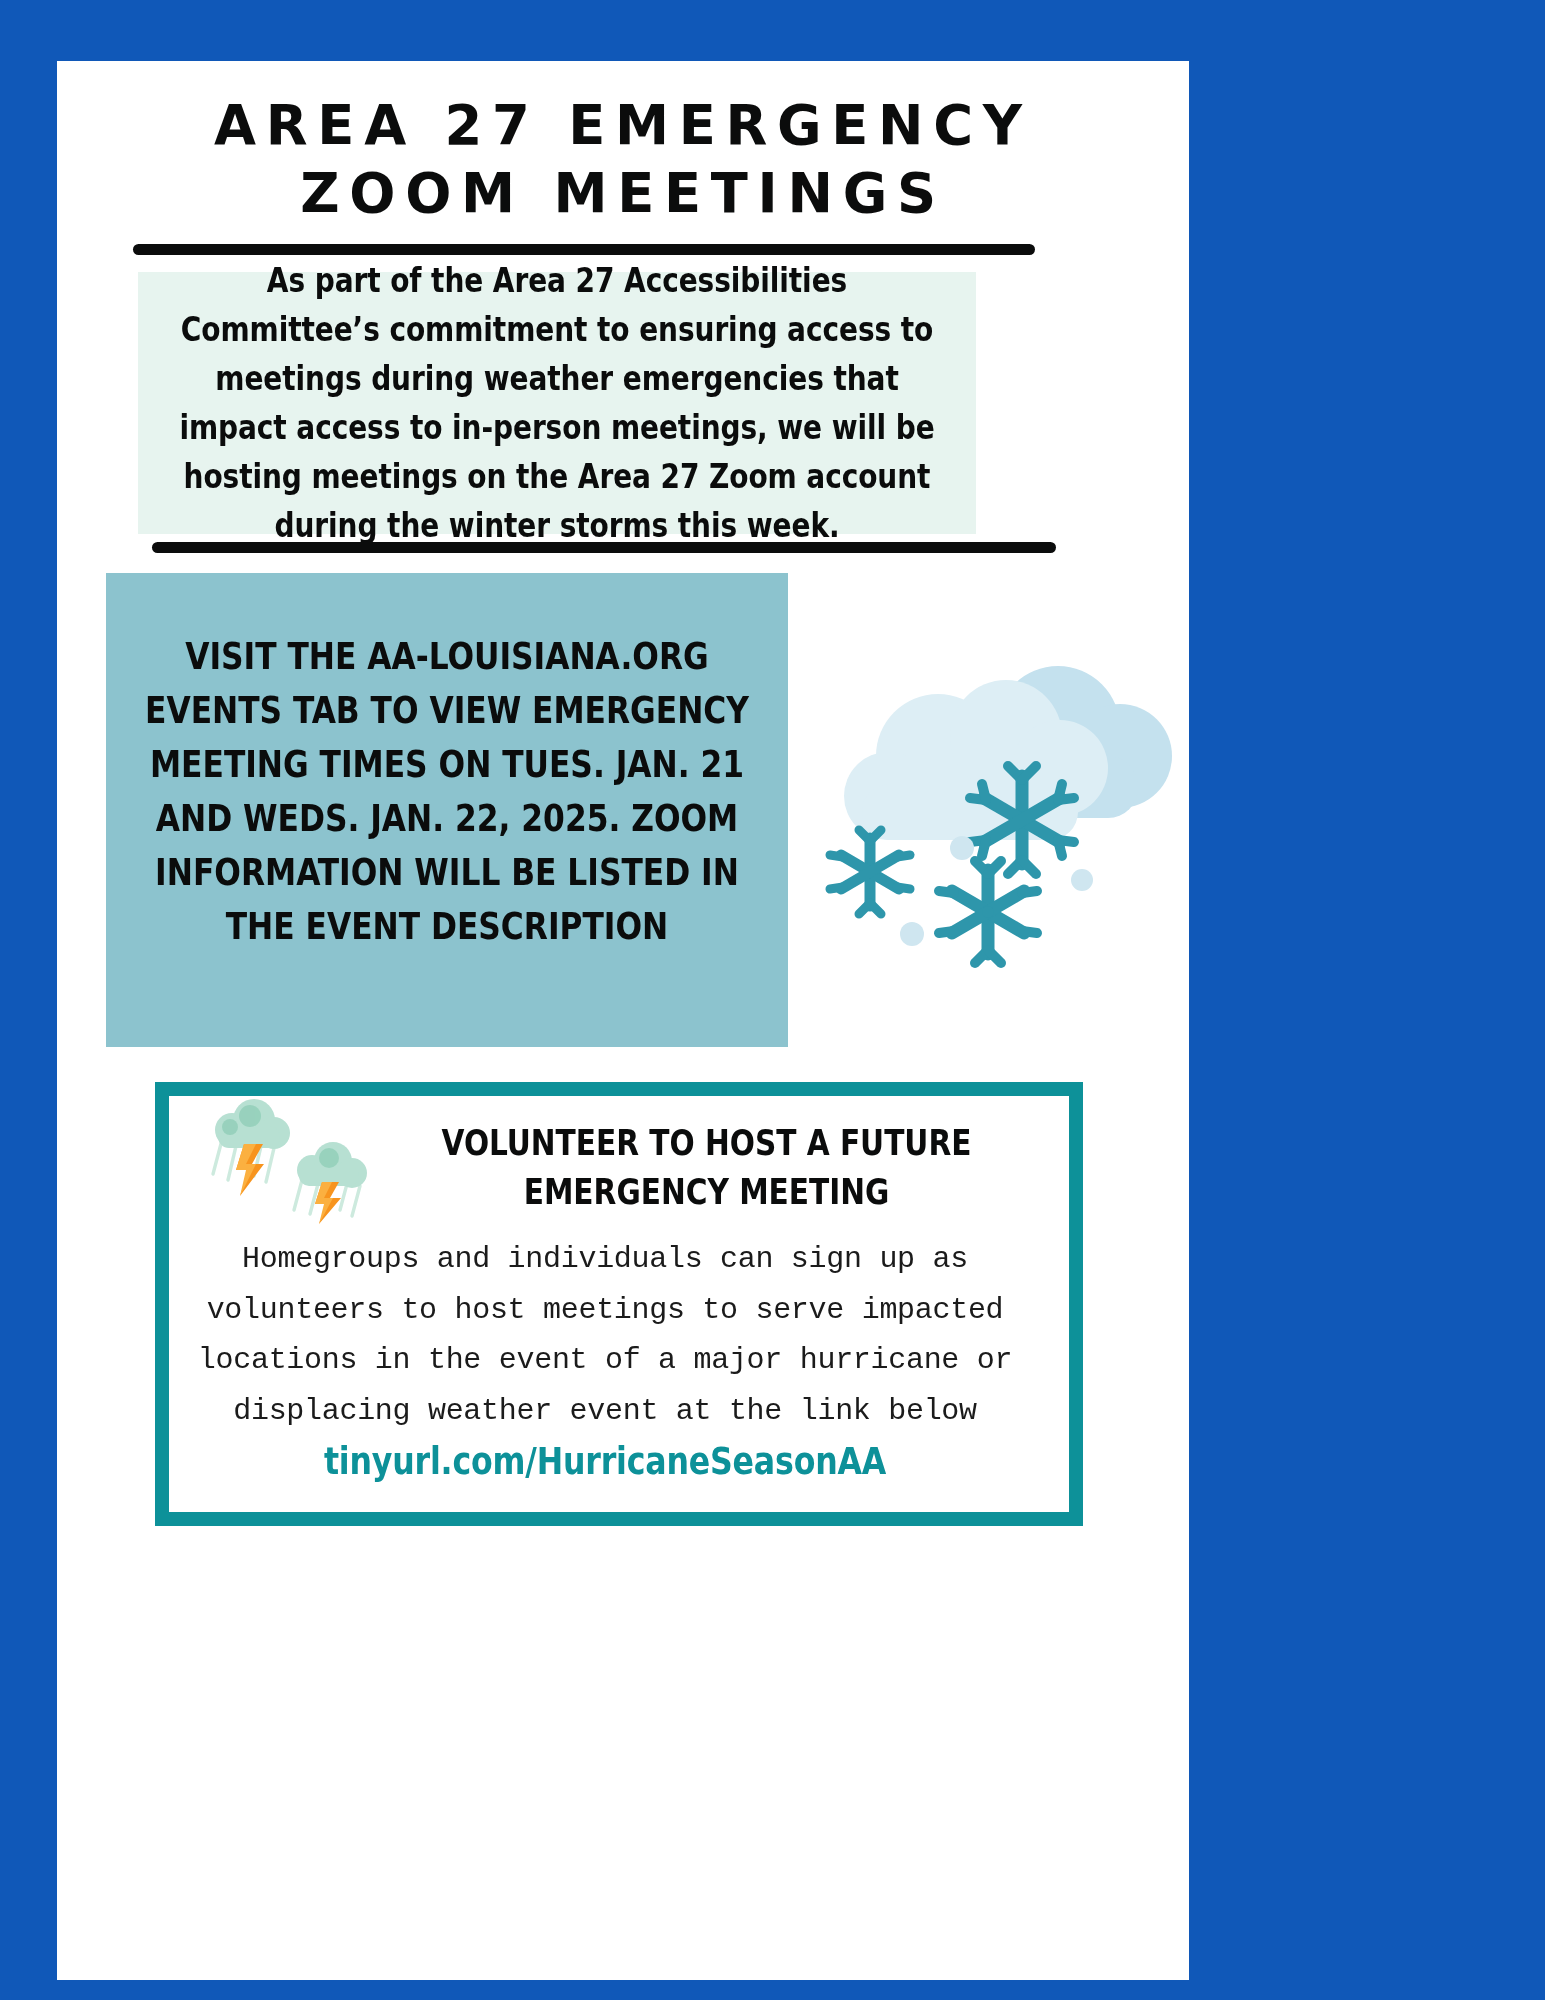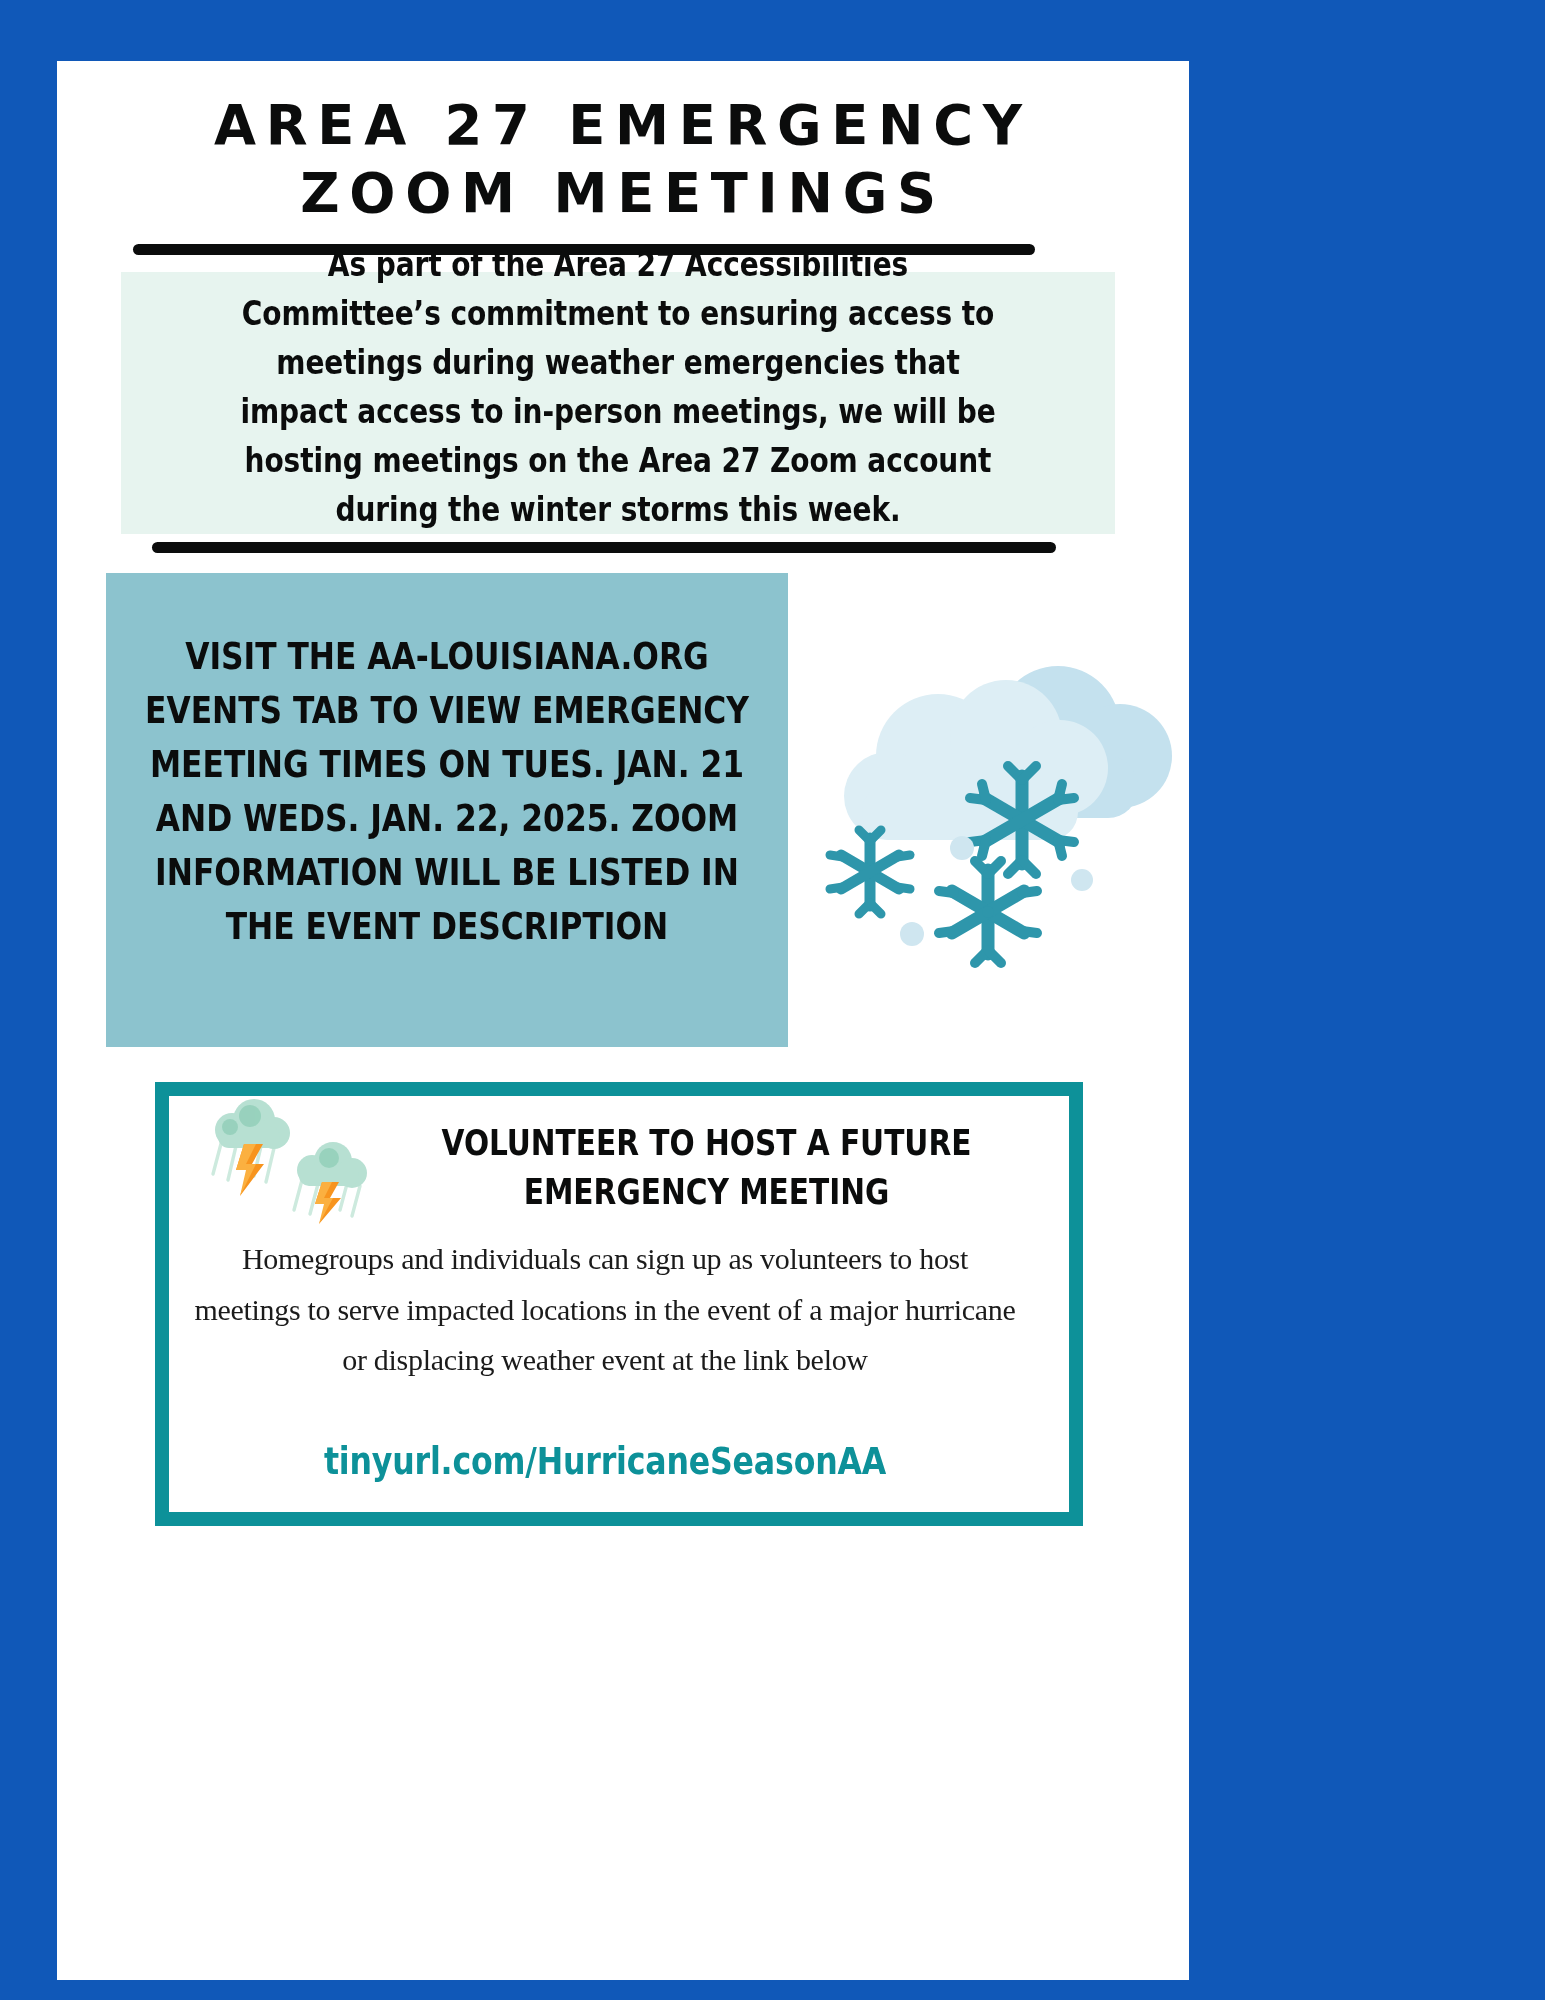--- a/index.html
+++ b/index.html
@@ -49,25 +49,25 @@
     background: #0b0c0c;
     border-radius: 6px;
     height: 11px;
   }
   .rule-top   { left: 133px; top: 228px;  width: 902px; }
   .rule-bottom{ left: 152px; top: 526px;  width: 904px; }
 
   
   .mint-box {
     position: absolute;
-    left: 121px; top: 256px;
-    width: 994px; height: 262px;
+    left: 138px; top: 256px;
+    width: 838px; height: 262px;
     background: #e7f4ef;
     display: flex;
-    align-items: flex-end;
+    align-items: center;
     justify-content: center;
   }
   .mint-text {
     width: 838px;
     text-align: center;
     font-family: "DejaVu Sans Condensed", "Liberation Sans Narrow", "Liberation Sans", sans-serif;
     font-weight: bold;
     font-size: 33.5px;
     line-height: 49px;
     color: #0b0c0c;
@@ -121,21 +121,21 @@
     font-size: 35px;
     line-height: 49px;
     color: #0b0c0c;
     transform: scaleX(0.94);
   }
   .vol-body {
     position: absolute;
     left: 22px; top: 138px;
     width: 828px;
     text-align: center;
-    font-family: Liberation Serif, serif;
+    font-family: Liberation Mono, monospace;
     font-weight: 400;
     font-size: 30px;
     line-height: 50.5px;
     color: #1b1b1b;
     letter-spacing: -0.3px;
   }
   .vol-link {
     position: absolute;
     left: 22px; top: 344px;
     width: 828px;

